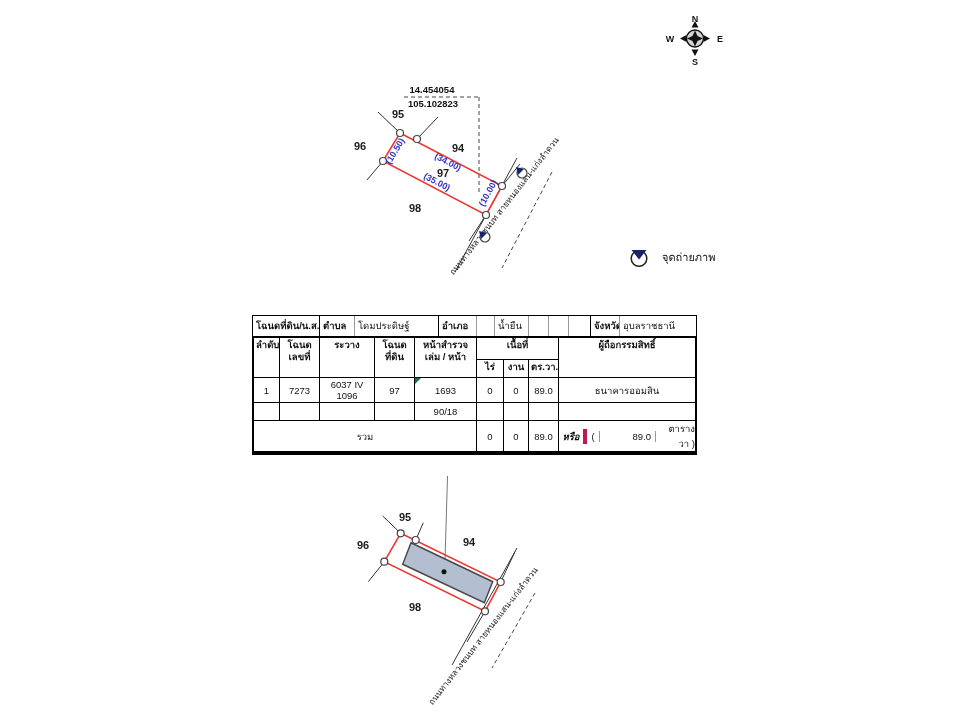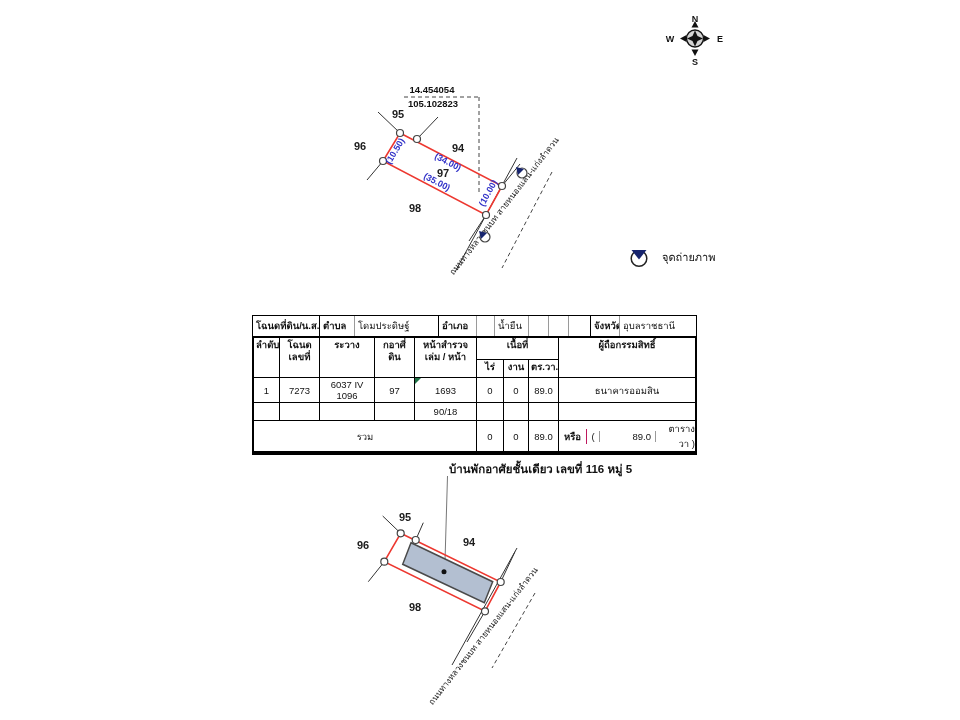--- a/index.html
+++ b/index.html
@@ -42,21 +42,21 @@
   table.deed{border-collapse:collapse;width:100%;table-layout:fixed;}
   table.deed td{border:1px solid #000;text-align:center;padding:1px 2px;box-sizing:border-box;overflow:hidden;margin-left:20px;}
   table.deed .hd{font-weight:bold;vertical-align:top;line-height:1.3;}
   tr.h1{height:22px;} tr.h2{height:18px;} tr.r1{height:16px;} tr.r2{height:18px;} tr.tot{height:18px;}
   .survey-cell{position:relative;}
   .corner-marker{position:absolute;top:0;left:0;width:0;height:0;border-left:6px solid #1e7145;border-bottom:6px solid transparent;}
   .tot-label{font-weight:normal;}
   .or-cell{padding:0 !important;}
   .or-flex{display:flex;height:100%;align-items:center;}
   .or-flex span{display:block;box-sizing:border-box;}
-  .seg1{width:28px;font-weight:bold;border-right:1px solid #be185d;}
+  .seg1{width:28px;font-weight:bold;border-right:4px solid #be185d;font-style:italic;}
   .seg2{width:13px;border-right:1px solid #9a9a9a;}
   .seg3{width:56px;text-align:right;padding-right:4px;border-right:1px solid #9a9a9a;}
   .seg4{flex:1;text-align:right;padding-left:3px;}
 </style>
 </head>
 <body>
 
 <div class="canvas">
 
   <svg class="abs" style="left:652px;top:8px;" width="96" height="66" viewBox="0 0 96 66">
@@ -154,21 +154,21 @@
           <col>
       </colgroup>
       <tbody>
           <tr class="h1">
         <td class="hd" rowspan="2">ลำดับ</td>
         <td class="hd" rowspan="2">
           <span>โฉนด</span><br>
           <span>เลขที่</span>
         </td>
         <td class="hd" rowspan="2">ระวาง</td>
-        <td class="hd" rowspan="2">กอาศี่ดิน</td>
+        <td class="hd" rowspan="2">โฉนดที่ดิน</td>
         <td class="hd" rowspan="2">
           <span>หน้าสำรวจ</span><br>
           <span>เล่ม / หน้า</span>
         </td>
         <td class="hd" colspan="3">เนื้อที่</td>
         <td class="hd" rowspan="2">ผู้ถือกรรมสิทธิ์</td>
       </tr>
       <tr class="h2">
         <td class="hd">ไร่</td>
         <td class="hd">งาน</td>
@@ -210,21 +210,20 @@
             <span class="seg2">(</span>
             <span class="seg3">89.0</span>
             <span class="seg4">ตารางวา )</span>
           </div>
         </td>
       </tr>
     </tbody>
       </table>
   </div>
 
-  <div class="abs bp-title" style="left:449px;top:460px;">บ้านพักอาศัยชั้นเดียว เลขที่ 116 หมู่ 5</div>
 
   <svg class="abs" style="left:320px;top:450px;" width="270" height="270" viewBox="0 0 270 270">
 
     <line class="leader" x1="127.5" y1="26" x2="124.8" y2="118"></line>
 
     <line class="spoke" x1="80.7" y1="83.3" x2="62.7" y2="66"></line>
     <line class="spoke" x1="95.7" y1="90" x2="103.3" y2="72.7"></line>
     <line class="spoke" x1="64.3" y1="111.7" x2="48.3" y2="131.7"></line>
     <line class="spoke" x1="180.7" y1="132" x2="195" y2="101.7"></line>
     <line class="spoke" x1="165" y1="161.3" x2="147" y2="192"></line>

